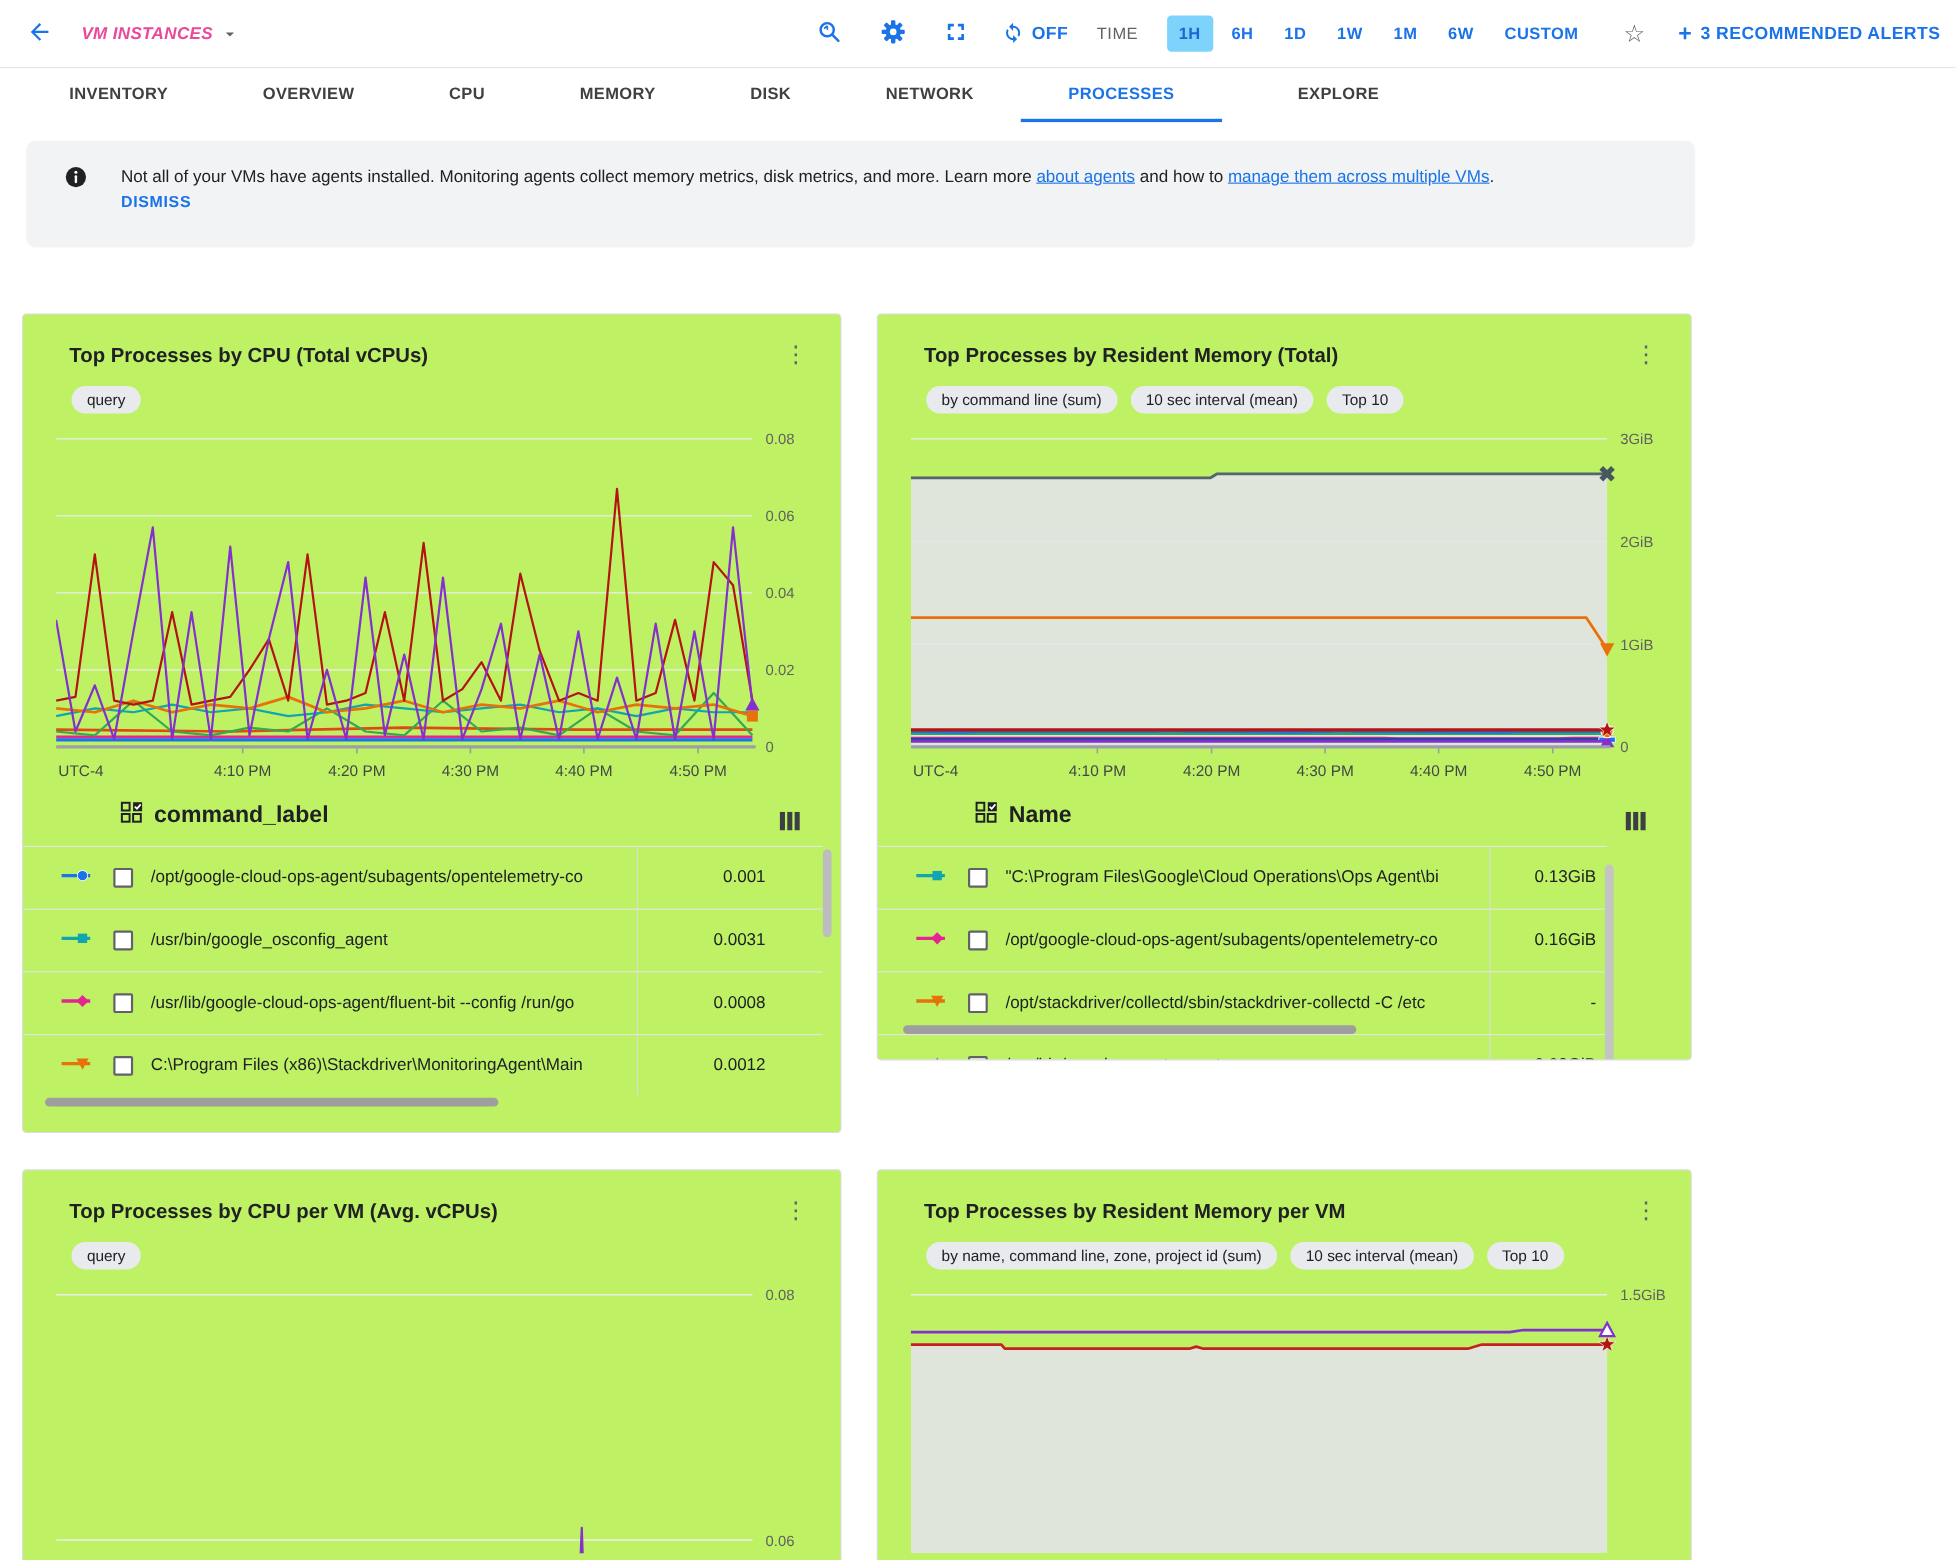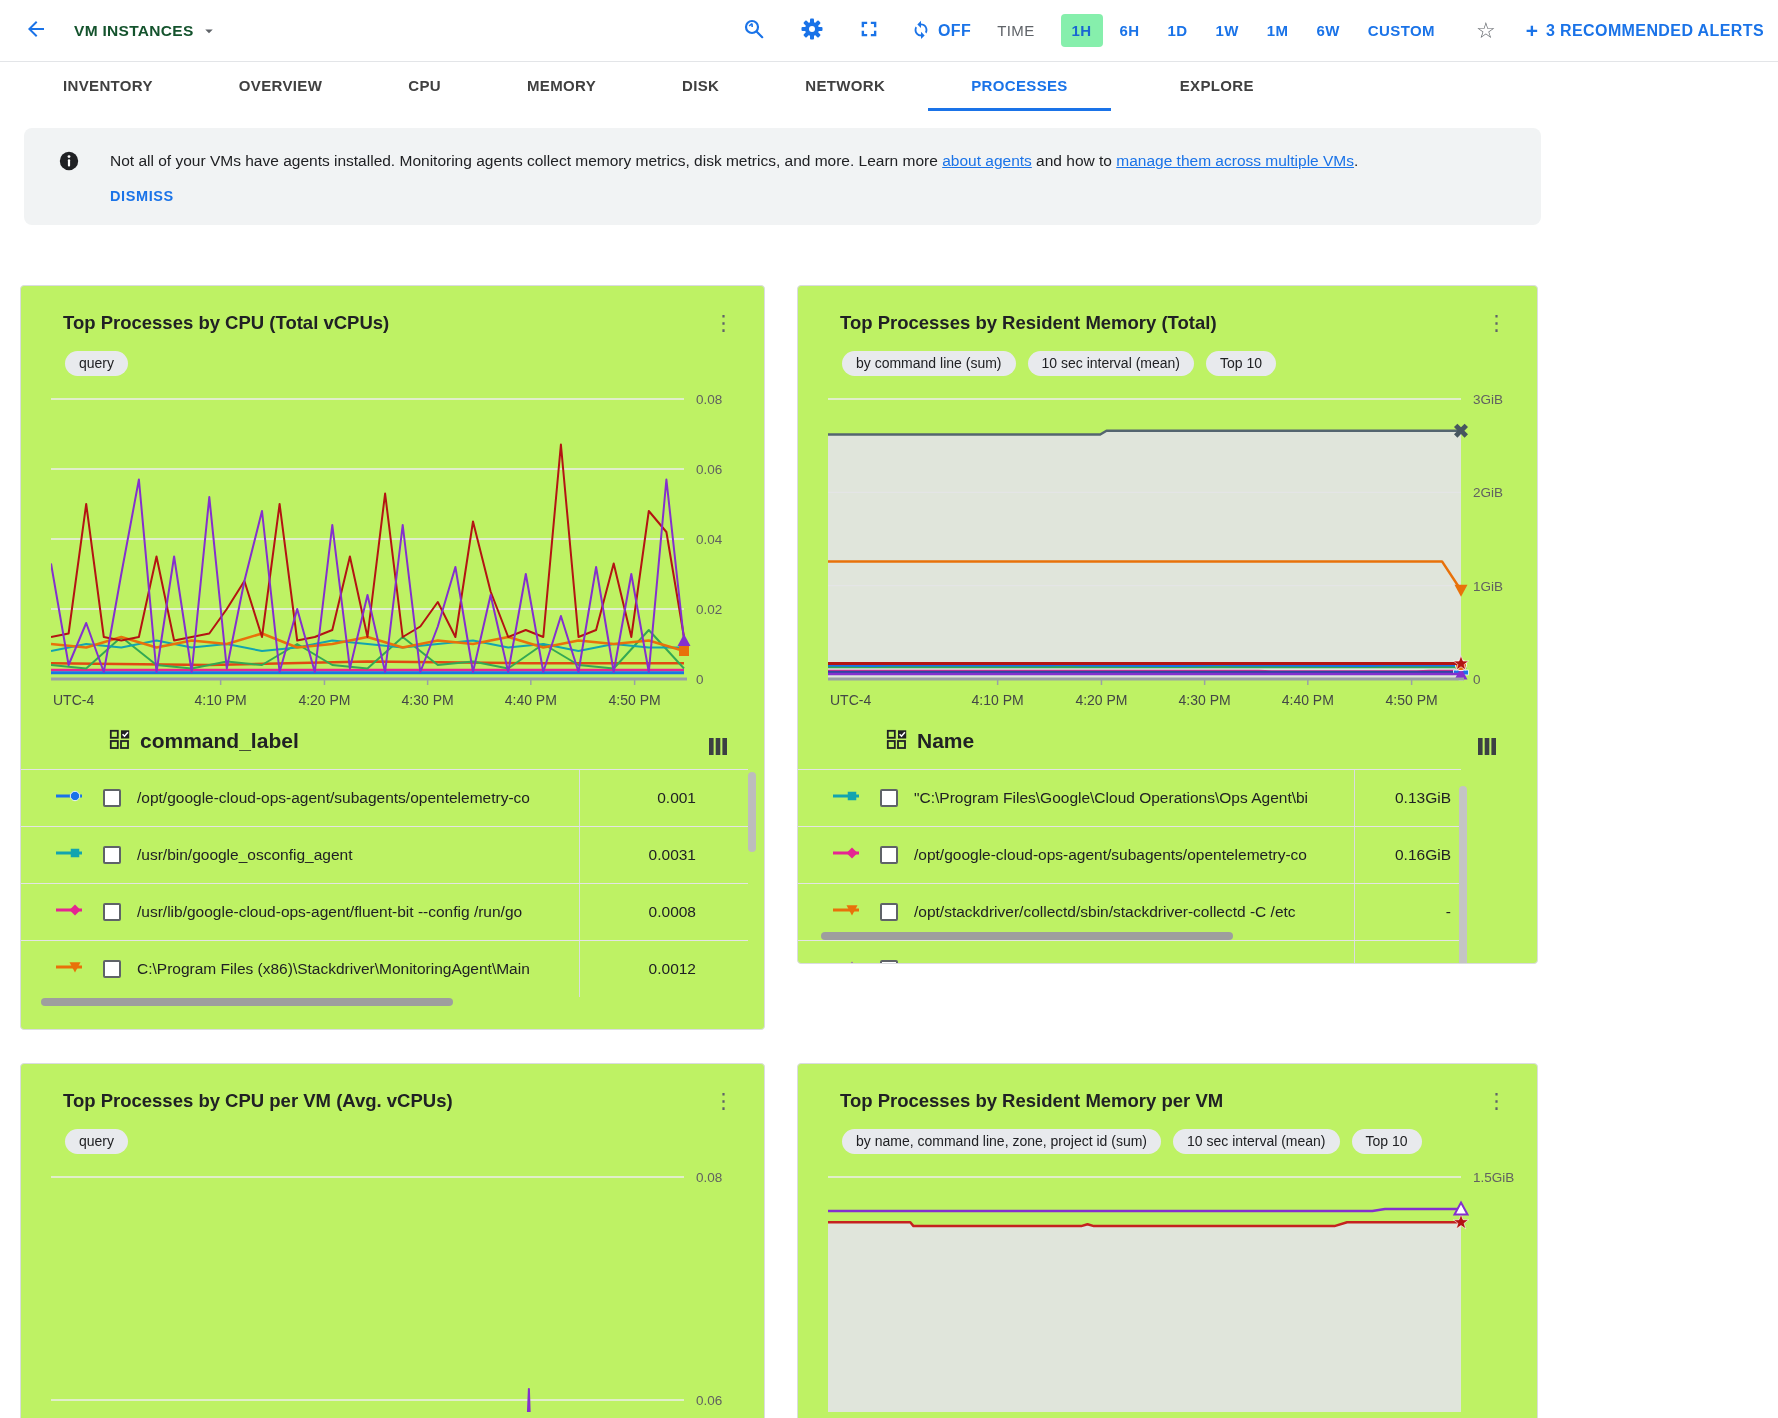--- a/index.html
+++ b/index.html
@@ -5,50 +5,50 @@
   * { margin:0; padding:0; box-sizing:border-box; }
   html,body { width:1778px; height:1418px; overflow:hidden; background:#fff;
     font-family:"Liberation Sans", sans-serif; color:#202124; }
 
   
   .app-header { height:62px; display:flex; align-items:center; padding:0 14px 0 16px;
     border-bottom:1px solid #e3e5e8; }
   .back-btn { width:40px; height:40px; border:none; background:none; cursor:pointer;
     display:flex; align-items:center; justify-content:center; }
   .hdr-title-wrap { display:flex; align-items:center; margin-left:18px; cursor:pointer; }
-  .hdr-title { font-size:15.5px; font-weight:bold; letter-spacing:.3px; color:#14532d; }
+  .hdr-title { font-size:15.5px; font-weight:bold; letter-spacing:.3px; color:#ec4899;font-style:italic; }
   .hdr-right { margin-left:auto; display:flex; align-items:center; gap:26px; }
   .icon-btn { border:none; background:none; cursor:pointer; display:flex; align-items:center;
     justify-content:center; padding:4px; }
   .refresh-group { display:flex; align-items:center; gap:6px; border:none; background:none; cursor:pointer; }
   .blue-cap { color:#1a73e8; font-size:16px; font-weight:bold; letter-spacing:.4px; }
   .time-label { color:#5f6368; font-size:15px; letter-spacing:.4px; }
   .range-group { display:flex; align-items:center; gap:6px; }
   .range-btn { border:none; background:none; cursor:pointer; color:#1a73e8; font-size:15px;
     font-weight:bold; letter-spacing:.4px; padding:8px 11px; border-radius:4px;
     font-family:"Liberation Sans", sans-serif; }
-  .range-btn.active { background:#86efac; color:#1967d2;text-align:right; }
+  .range-btn.active { background:#7dd3fc; color:#1967d2;text-align:right; }
   .star-btn { font-size:22px; color:#5f6368; line-height:1; }
   .alerts-btn { display:flex; align-items:center; gap:8px; border:none; background:none; cursor:pointer; }
   .alerts-plus { color:#1a73e8; font-size:21px; font-weight:bold; line-height:1; }
 
   
   .tab-bar { height:49px; display:flex; align-items:stretch; padding-left:20px; }
   .tab { display:flex; align-items:center; padding:0 43px; color:#404040; font-size:15px;
     font-weight:bold; letter-spacing:.35px; cursor:pointer; border-bottom:3px solid transparent; }
   .tab.active { color:#1a73e8; border-bottom-color:#1a73e8; }
   .tab:last-child { margin-left:26px; }
 
   
   .banner { position:absolute; left:24px; top:128px; width:1517px; height:97px;
     background:#f1f3f4; border-radius:8px; padding:22px 24px 0 86px; }
   .banner-icon { position:absolute; left:34px; top:22px; }
   .banner-text { font-size:15.5px; color:#202124; line-height:22px; }
   .banner a { color:#1a73e8; }
-  .dismiss-btn { display:inline-block; margin-top:16px; border:none; background:none; cursor:pointer;
+  .dismiss-btn { display:inline-block; margin-top:4px; border:none; background:none; cursor:pointer;
     color:#1a73e8; font-size:14.5px; font-weight:bold; letter-spacing:.6px;
     font-family:"Liberation Sans", sans-serif; }
 
   
   .grid { position:absolute; left:20px; top:285px; width:1518px; }
   .card { position:absolute; background:#bef264; border:1px solid #dadce0; border-radius:4px; overflow:hidden; }
   .card0 { left:0;   top:0;    width:745px; height:745px; }
   .card1 { left:777px; top:0;  width:741px; height:679px; }
   .card2 { left:0;   top:778px; width:745px; height:500px; }
   .card3 { left:777px; top:778px; width:741px; height:500px; }

